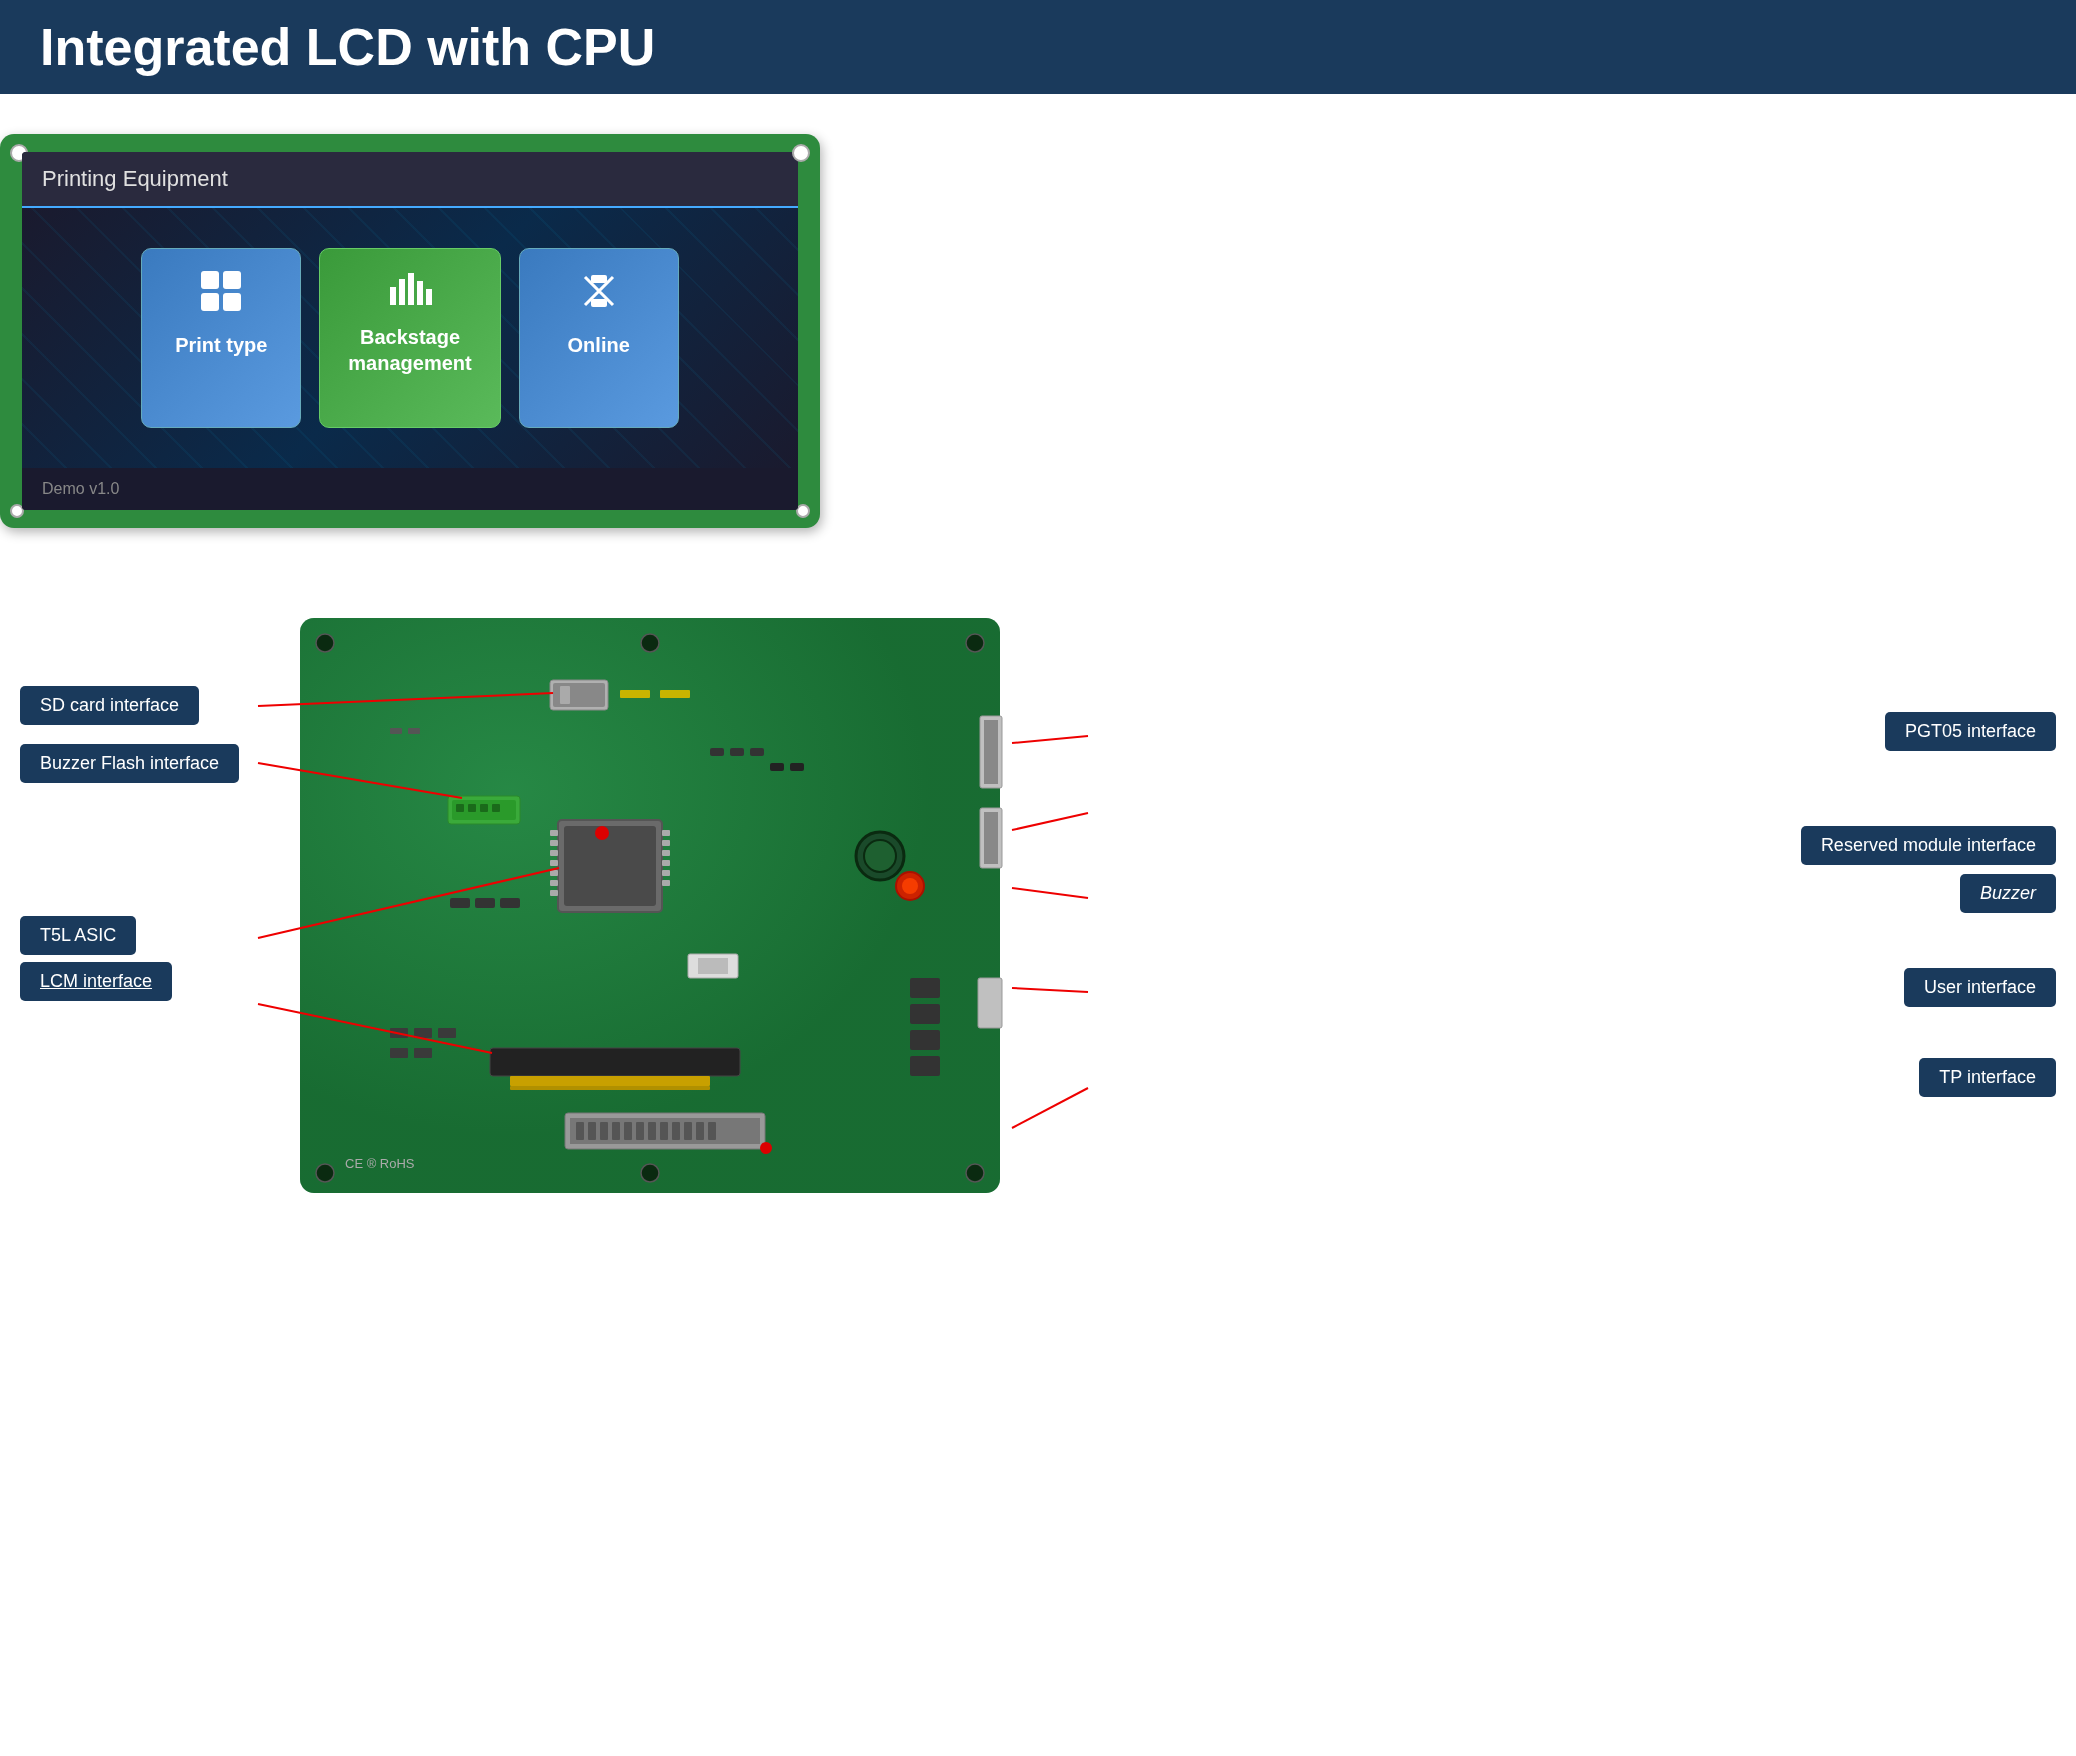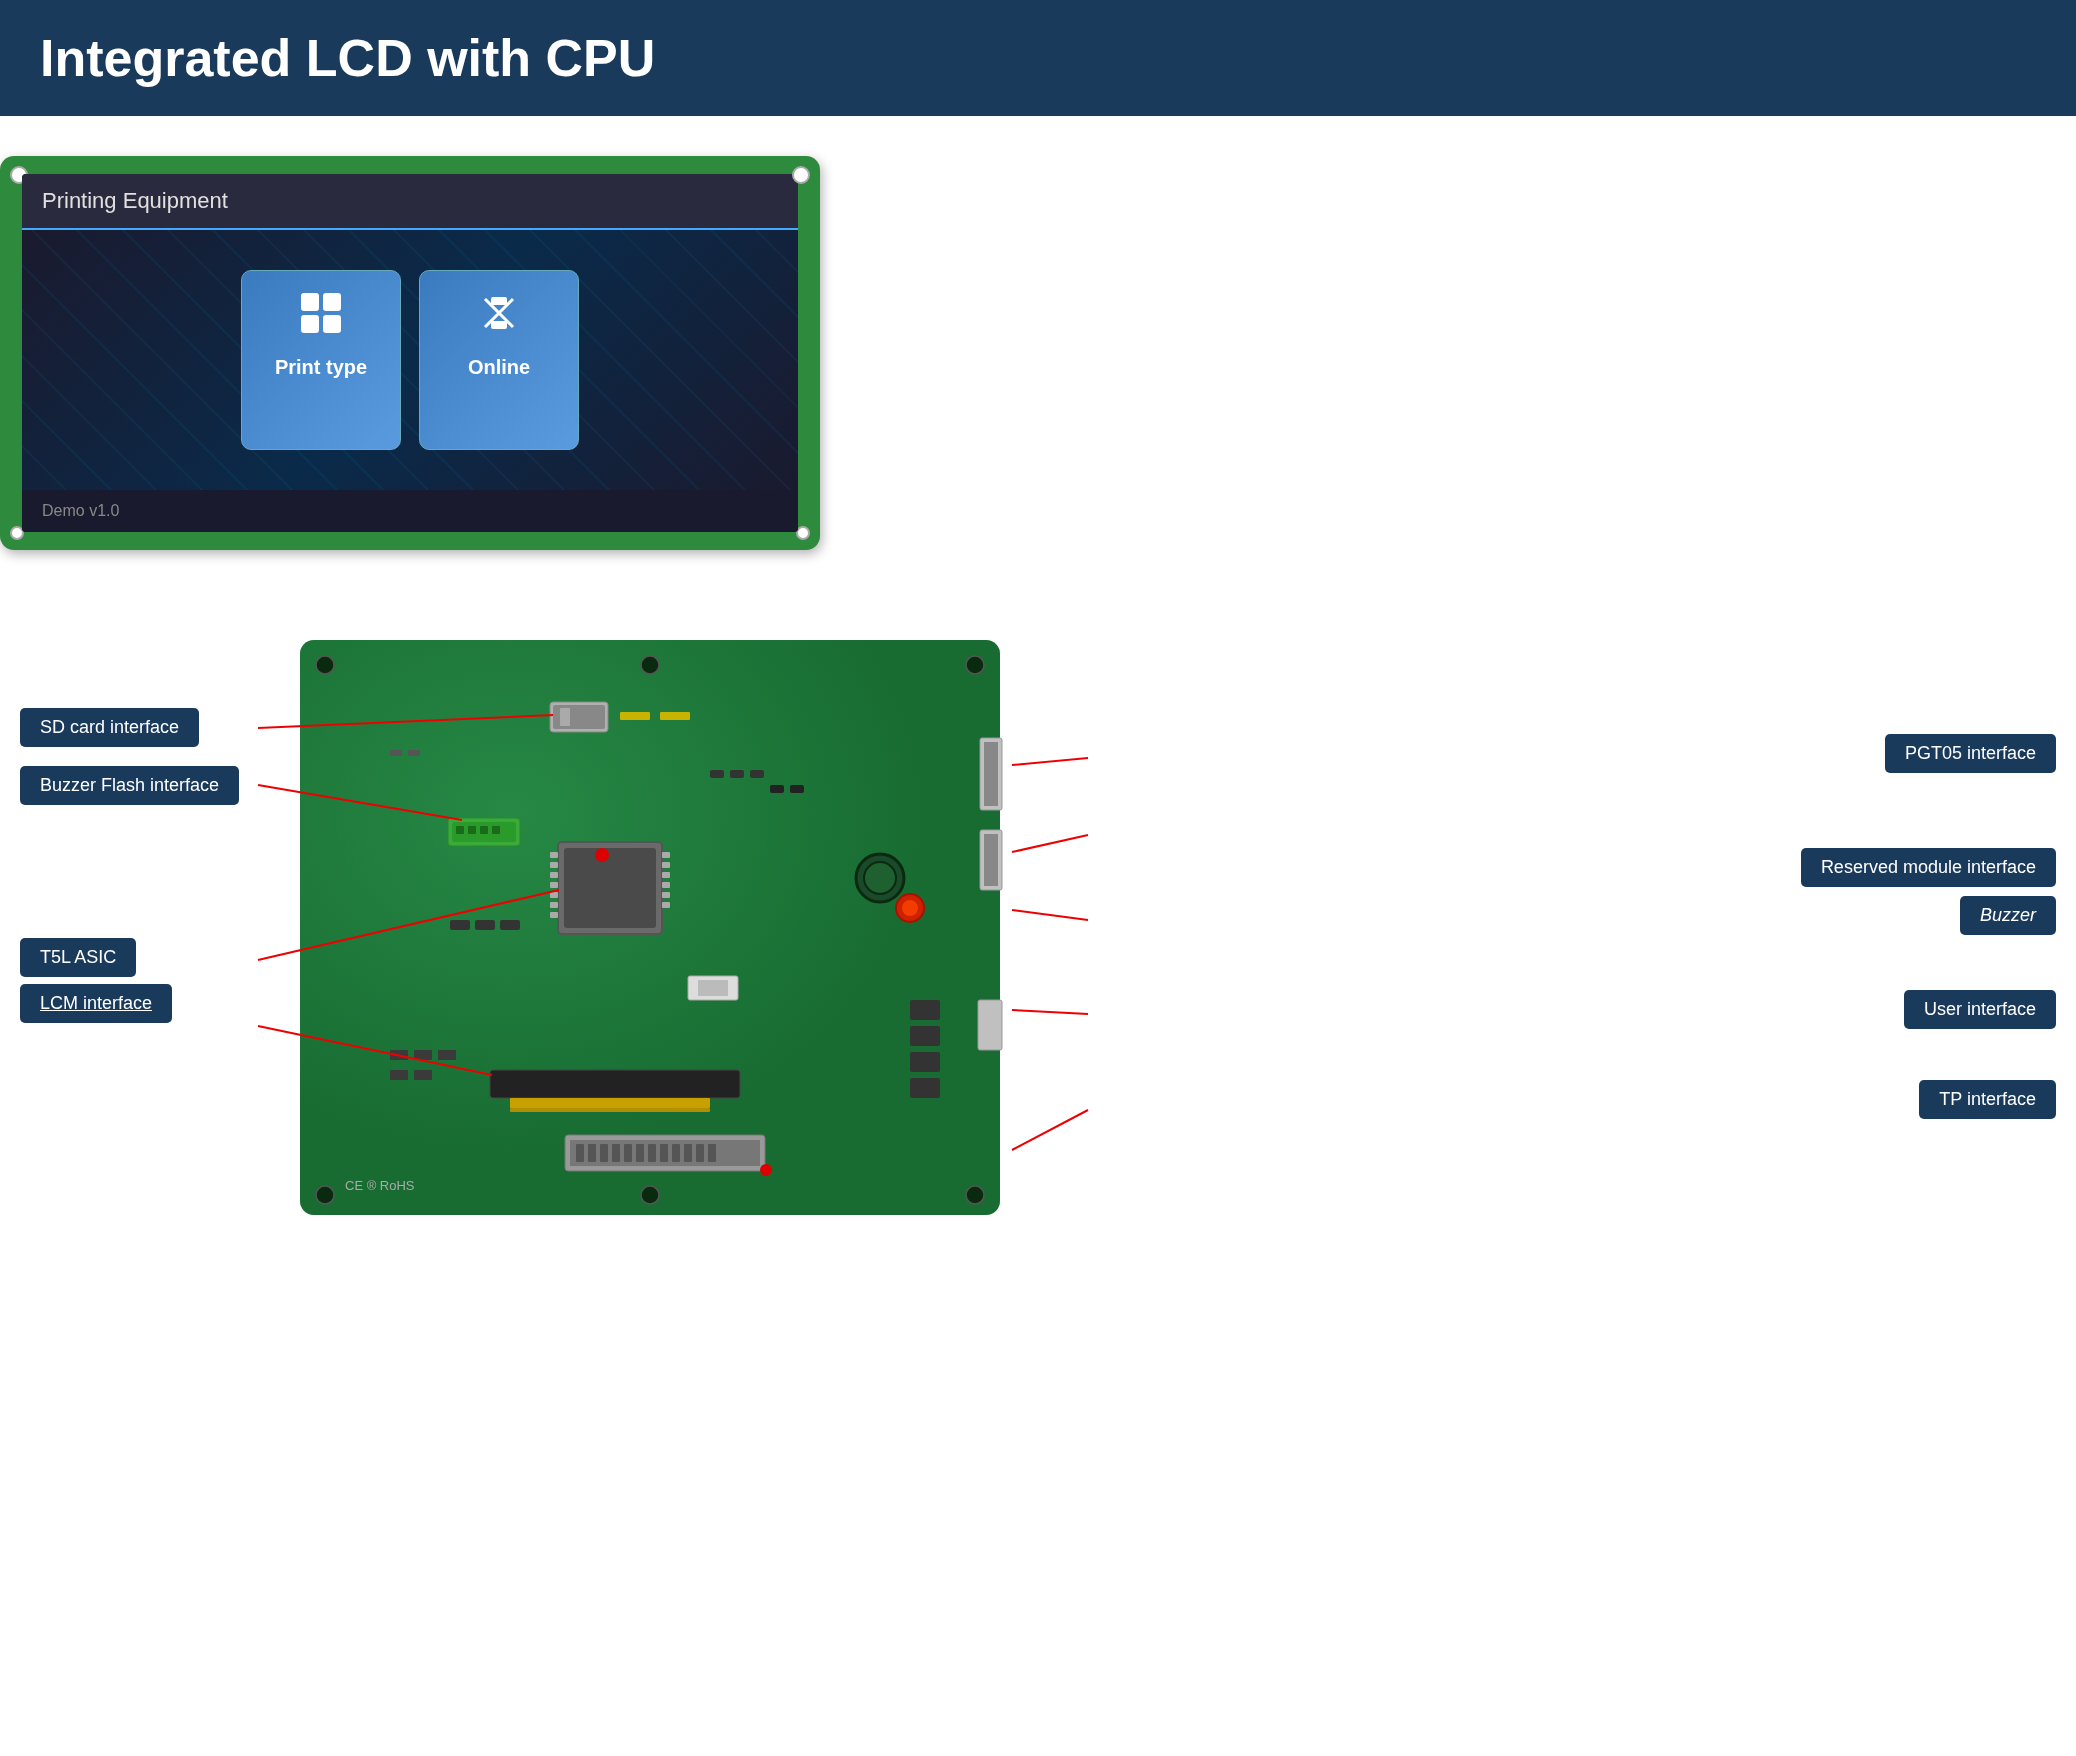--- a/index.html
+++ b/index.html
@@ -6,21 +6,21 @@
     body {
       font-family: Arial, sans-serif;
       background: #fff;
       width: 2076px;
       min-height: 1756px;
     }
 
     
     .header {
       background: #1a3a5c;
-      padding: 28px 40px;
+      padding: 17px 40px;
       margin-bottom: 40px;
     }
     .header h1 {
       color: #fff;
       font-size: 52px;
       font-weight: bold;
     }
 
     
     .lcd-section {
@@ -169,20 +169,33 @@
             <svg width="44" height="44" viewBox="0 0 44 44" fill="white">
               <rect x="2" y="2" width="18" height="18" rx="3"></rect>
               <rect x="24" y="2" width="18" height="18" rx="3"></rect>
               <rect x="2" y="24" width="18" height="18" rx="3"></rect>
               <rect x="24" y="24" width="18" height="18" rx="3"></rect>
             </svg>
           </div>
           <span>Print type</span>
         </div>
 
+        <div class="lcd-btn green">
+          <div class="btn-icon">
+            <svg width="44" height="36" viewBox="0 0 44 36" fill="white">
+              <rect x="2" y="18" width="6" height="18"></rect>
+              <rect x="11" y="10" width="6" height="26"></rect>
+              <rect x="20" y="4" width="6" height="32"></rect>
+              <rect x="29" y="12" width="6" height="24"></rect>
+              <rect x="38" y="20" width="6" height="16"></rect>
+            </svg>
+          </div>
+          <span style="white-space:pre-line">Backstage
+management</span>
+        </div>
 
         <div class="lcd-btn blue">
           <div class="btn-icon">
             <svg width="44" height="44" viewBox="0 0 44 44" fill="white">
               <path d="M8 8 L22 22 L8 36" stroke="white" stroke-width="3" fill="none"></path>
               <path d="M36 8 L22 22 L36 36" stroke="white" stroke-width="3" fill="none"></path>
               <rect x="14" y="6" width="16" height="8" rx="2"></rect>
               <rect x="14" y="30" width="16" height="8" rx="2"></rect>
             </svg>
           </div>

